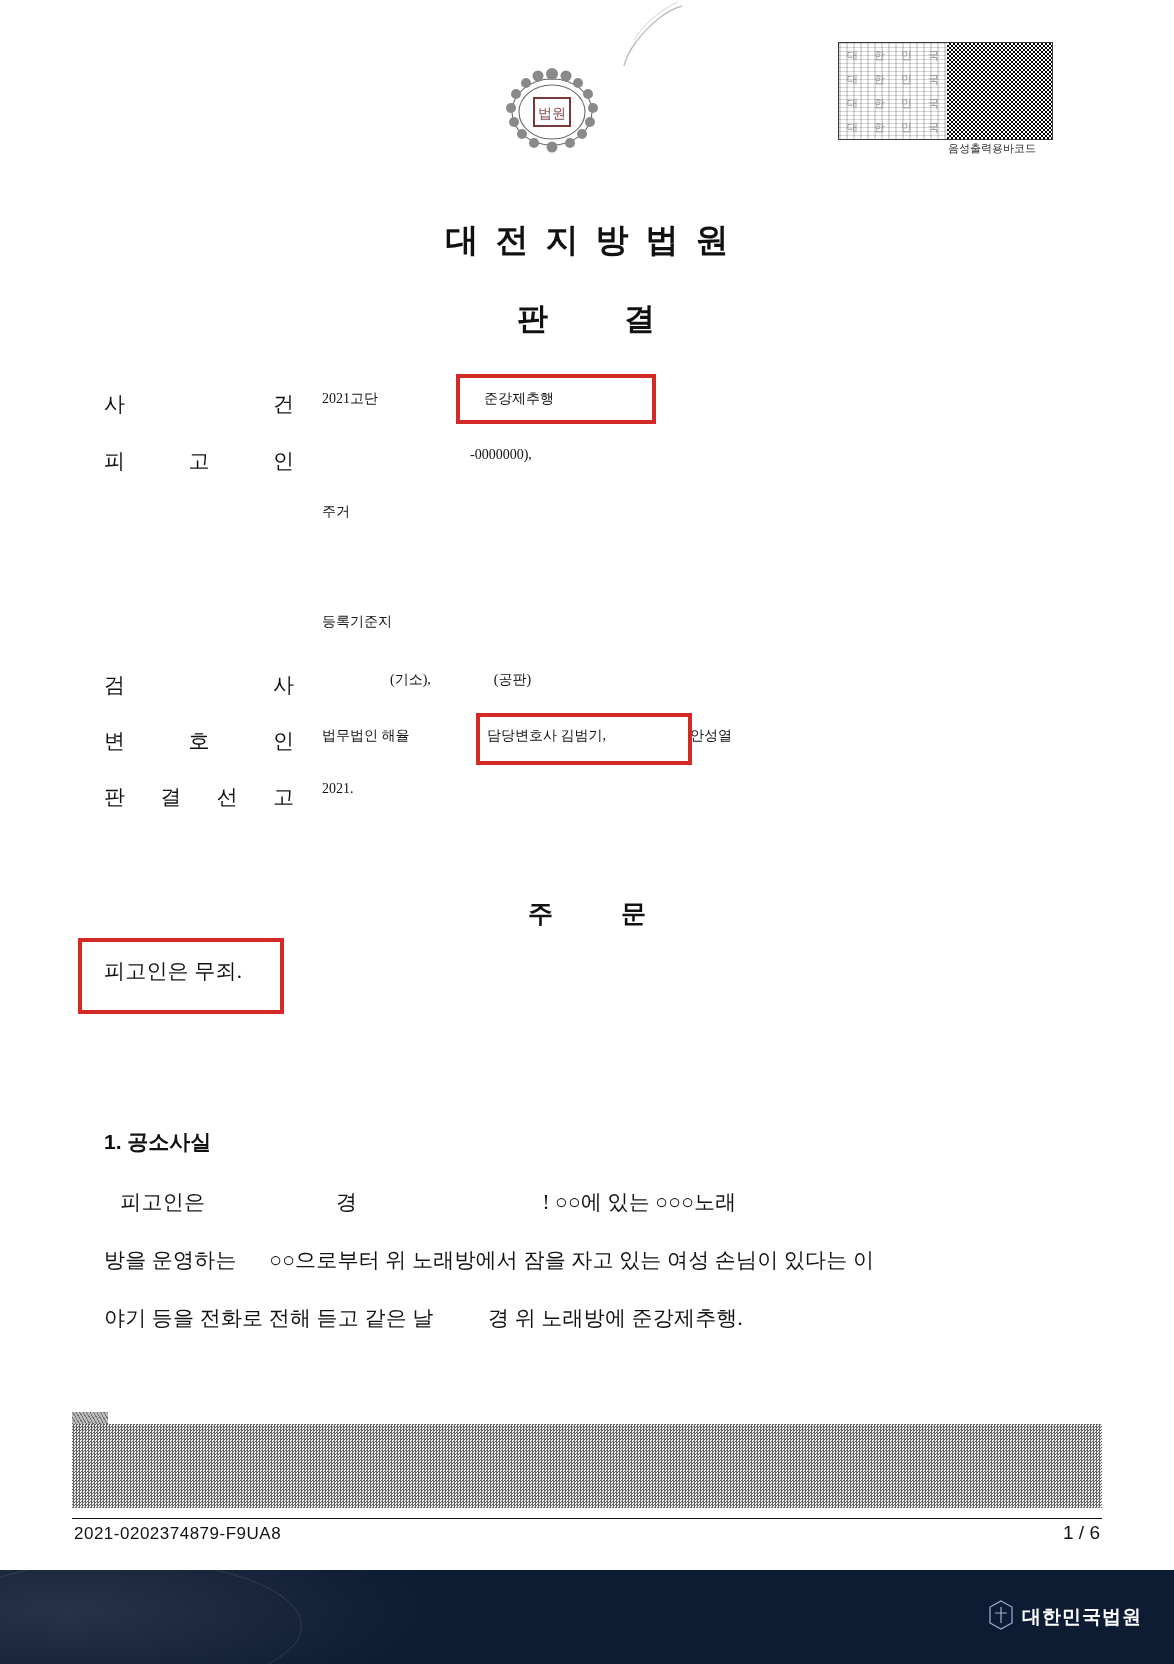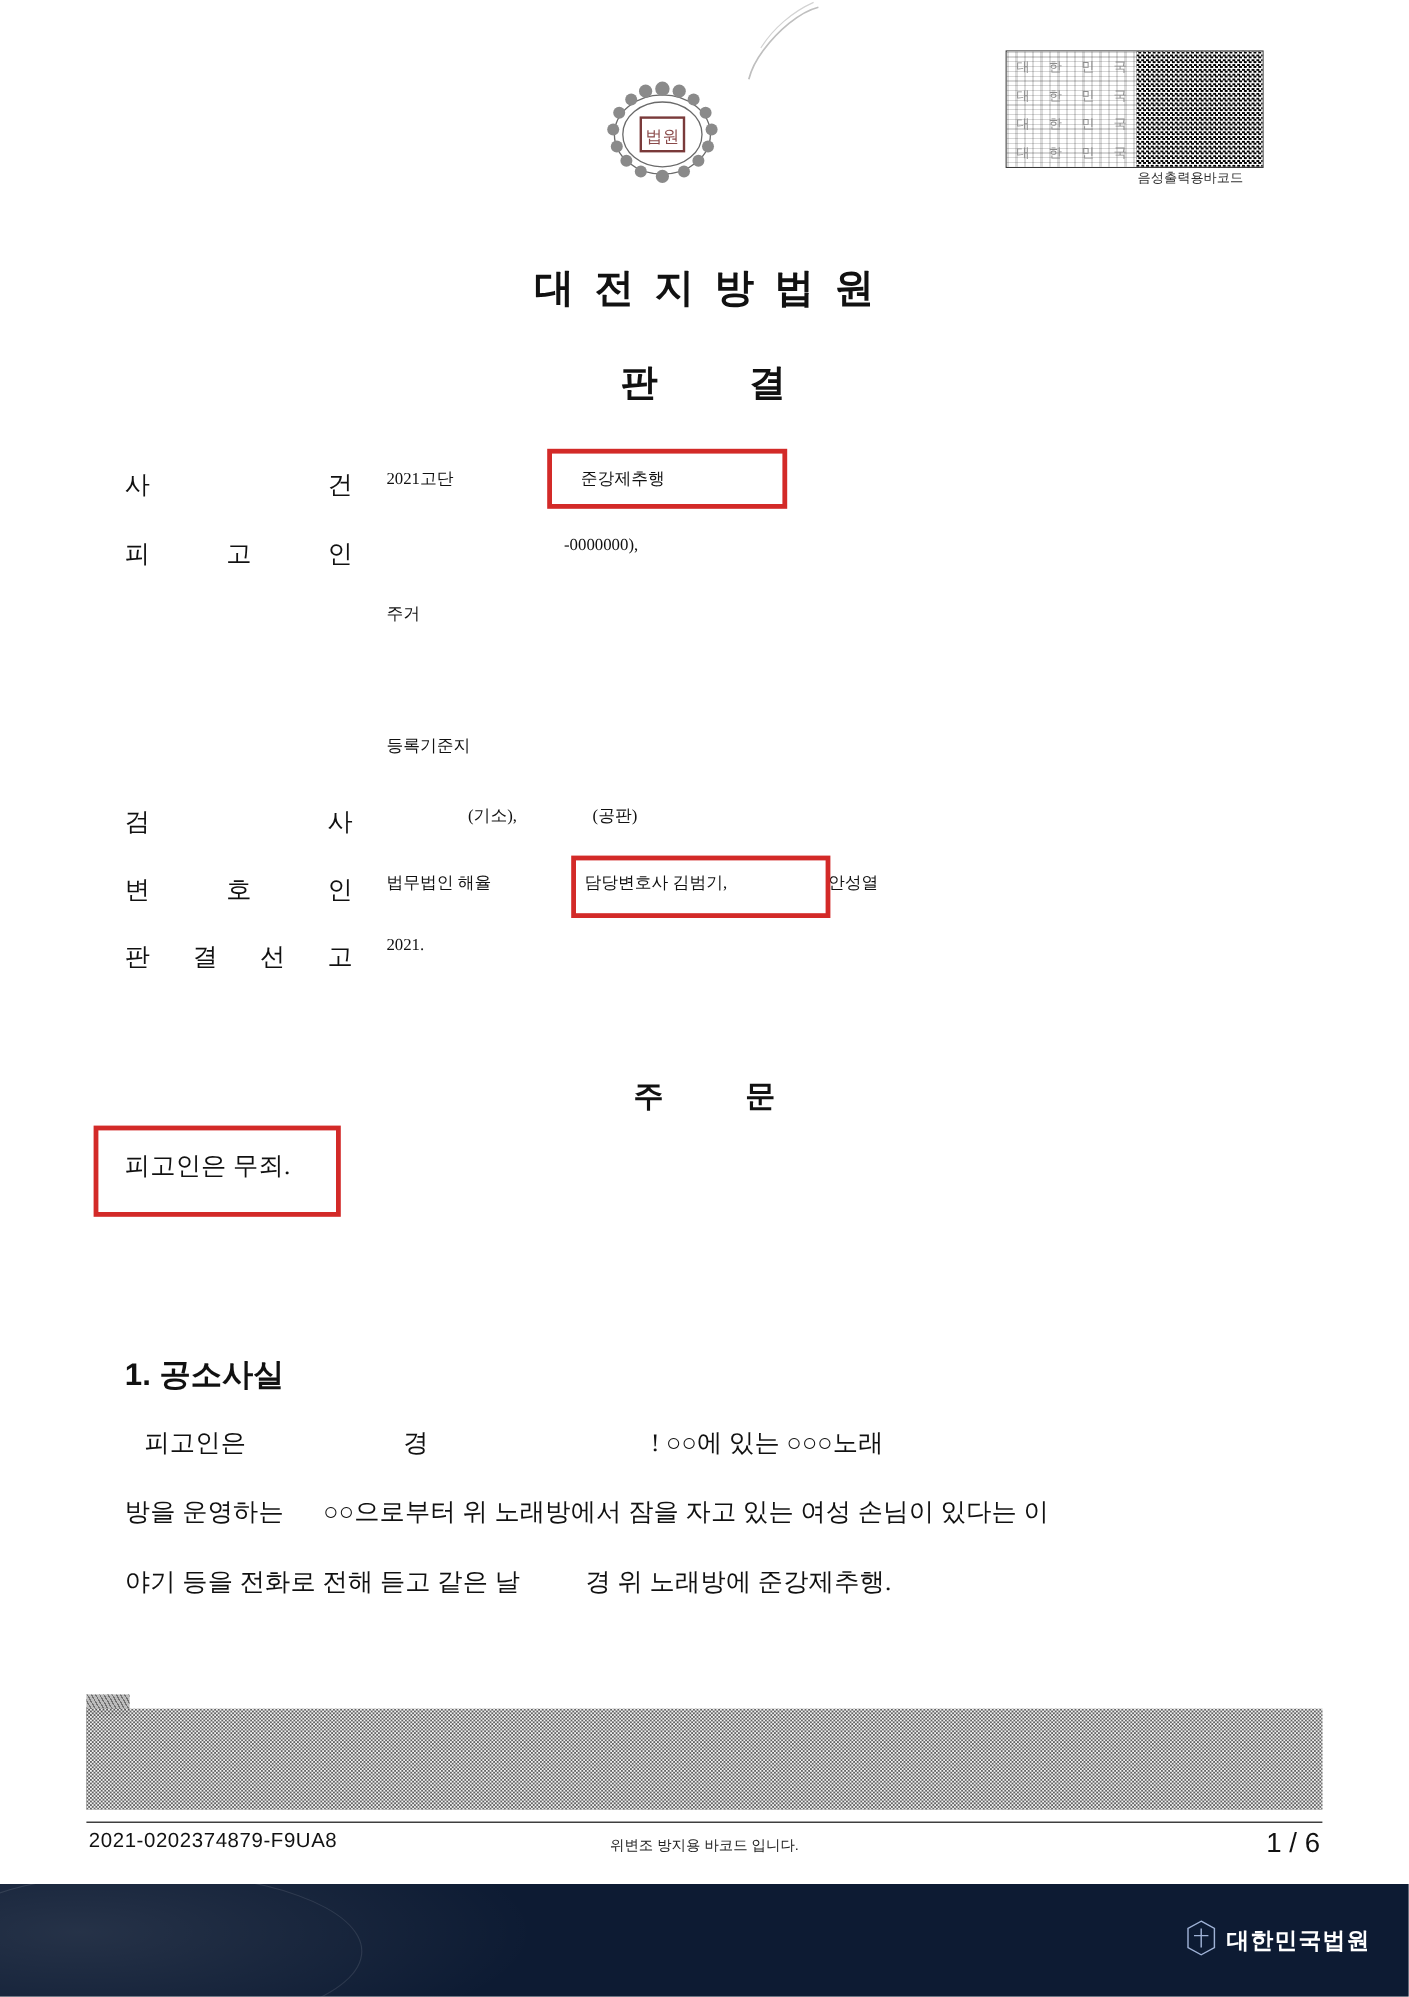--- a/index.html
+++ b/index.html
@@ -151,21 +151,21 @@
   
   .body-line {
     position: absolute;
     font-size: 21px;
     white-space: pre;
     letter-spacing: 0.2px;
   }
   .list-head {
     position: absolute;
     left: 104px;
-    font-size: 26px;
+    font-size: 21px;
     font-weight: bold;
     font-family: "Liberation Sans", sans-serif;
   }
   
   .bottom-noise {
     position: absolute;
     left: 72px;
     top: 1424px;
     width: 1030px;
     height: 84px;
@@ -207,21 +207,21 @@
     top: 1530px;
     text-align: center;
     font-size: 12px;
     font-family: "Liberation Sans", sans-serif;
     color: #222;
   }
   .footer-right {
     position: absolute;
     right: 74px;
     top: 1522px;
-    font-size: 23px;
+    font-size: 19px;
     font-family: "Liberation Sans", sans-serif;
   }
   
   .bottom-bar {
     position: absolute;
     left: 0;
     top: 1570px;
     width: 1174px;
     height: 94px;
     background: #0d1b33;
@@ -394,21 +394,20 @@
   <div class="body-line" style="left:104px; top:1304px;">야기 등을 전화로 전해 듣고 같은 날          경 위 노래방에 준강제추행.</div>
 
   <div class="whiteout" style="left:330px; top:1352px; width:70px; height:18px;"></div>
   <div class="whiteout" style="left:870px; top:1352px; width:44px; height:26px;"></div>
 
   <div class="noise-tab"></div>
   <div class="bottom-noise"></div>
 
   <div class="footer-rule"></div>
   <div class="footer-left">2021-0202374879-F9UA8</div>
-  <div class="footer-center">위변조 방지용 바코드 입니다.</div>
   <div class="footer-right">1 / 6</div>
 
   <div class="bottom-bar">
     <div class="bar-swoosh"></div>
     <div class="bar-swoosh2"></div>
     <div class="bar-logo-mark">
       <svg viewBox="0 0 26 30" width="26" height="30" aria-hidden="true">
         <path d="M13 1 L24 7 L24 23 L13 29 L2 23 L2 7 Z" fill="none" stroke="#9fb2d6" stroke-width="1.2"></path>
         <path d="M13 7 L13 23 M7 13 L19 13" stroke="#9fb2d6" stroke-width="1.2"></path>
       </svg>

